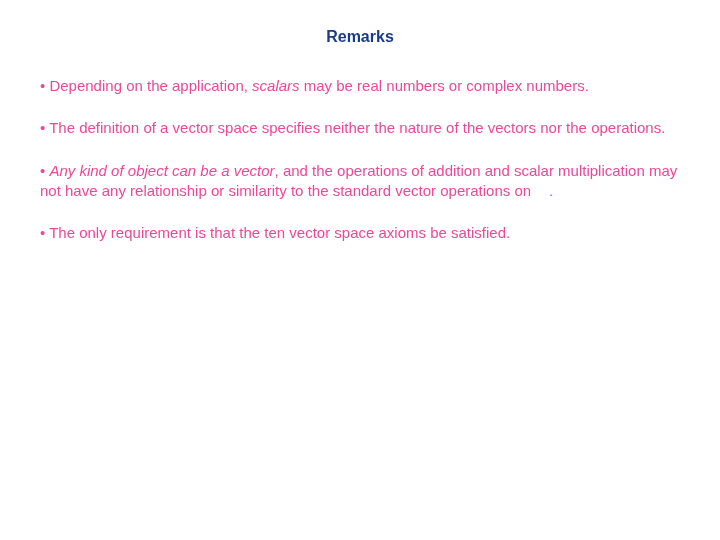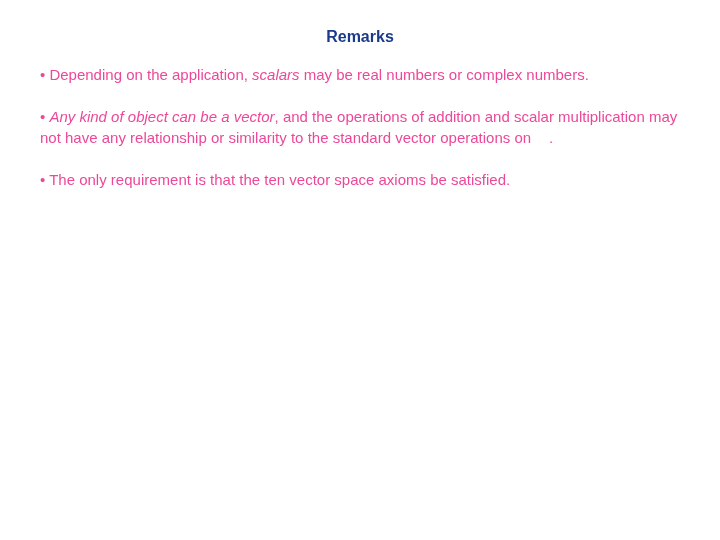--- a/index.html
+++ b/index.html
@@ -8,21 +8,21 @@
       height: 540px;
       background: #ffffff;
       font-family: Arial, Helvetica, sans-serif;
       padding: 28px 40px 40px 40px;
     }
     .title {
       text-align: center;
       color: #1a3a8a;
       font-weight: bold;
       font-size: 16px;
-      margin-bottom: 19px;
+      margin-bottom: 30px;
     }
     .bullets {
       color: #ec4899;
       font-size: 15px;
       line-height: 1.35;
     }
     .bullet {
       margin-bottom: 22px;
     }
     .bullet::before {
@@ -36,20 +36,23 @@
 
 <div class="title">Remarks</div>
 
 <div class="bullets">
 
   <div class="bullet">
     <span>Depending on the application, </span><em class="italic">scalars</em><span> may be real numbers or complex numbers.</span>
   </div>
 
 
+  <div class="bullet">
+    <span>The definition of a vector space specifies neither the nature of the vectors nor the operations.</span>
+  </div>
 
   <div class="bullet">
     <em class="italic">Any kind of object can be a vector</em><span>, and the operations of addition and scalar multiplication may not have any relationship or similarity to the standard vector operations on</span><span class="rn-suffix">.</span>
   </div>
 
   <div class="bullet">
     <span>The only requirement is that the ten vector space axioms be satisfied.</span>
   </div>
 
 </div>

